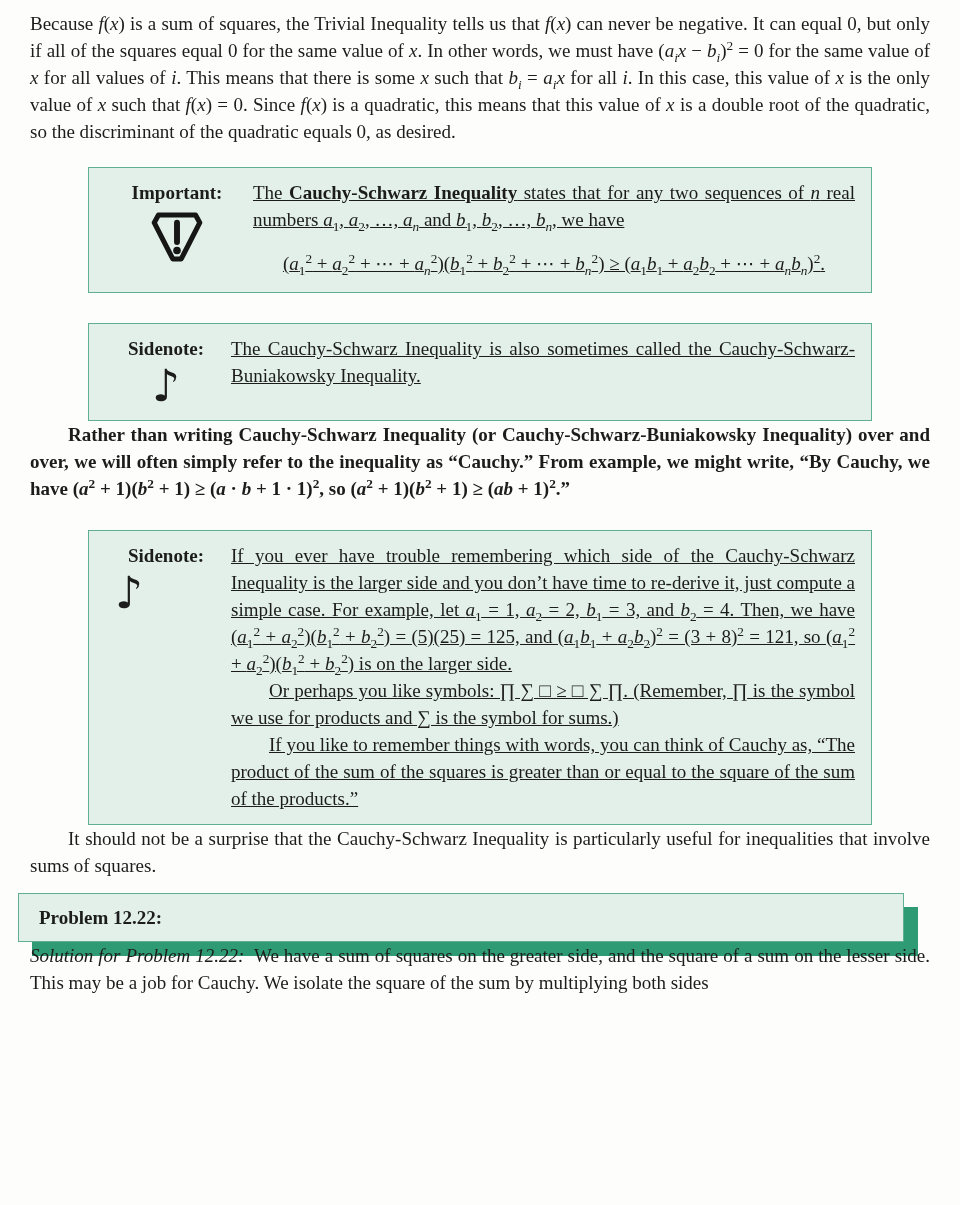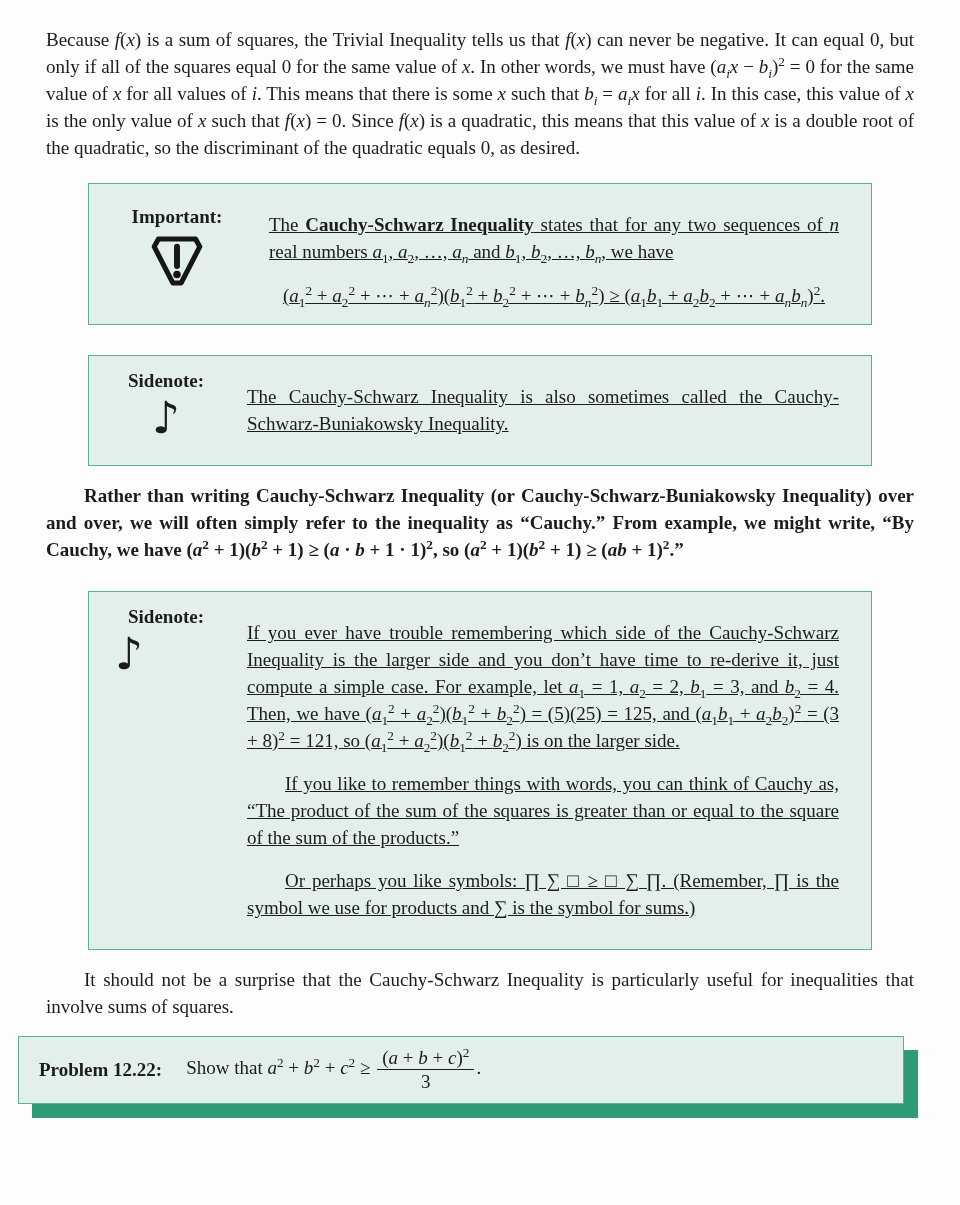--- a/index.html
+++ b/index.html
@@ -11,38 +11,38 @@
   }
   html,body{margin:0;padding:0;}
   body{
     width:960px;height:1205px;overflow:hidden;
     background:var(--paper);
     color:var(--ink);
     font-family:"Liberation Serif","DejaVu Serif","DejaVu Sans",serif;
     font-size:19px;line-height:27px;
   }
   .page{padding:10px 30px 0 30px;}
-  p.para{margin:16px;text-align:justify;}
+  p.para{margin:0;text-align:justify;}
   .indent{text-indent:38px;}
   i{font-style:italic;}
   sub,sup{font-size:70%;line-height:0;}
 
   
   .box{
     display:flex;
     background:var(--box-fill);
     border:1.6px solid var(--box-border);
     padding:11px 16px 12px 12px;
     margin-left:58px;margin-right:58px;
     box-sizing:border-box;
   }
   .box-label-col{flex:0 0 auto;display:flex;flex-direction:column;align-items:center;}
   .box-label{font-weight:bold;white-space:nowrap;}
   .box-content{flex:1 1 auto;min-width:0;text-decoration:underline;}
-  .imp-label-col{width:152px;margin-top:8px;}
+  .imp-label-col{width:152px;}
   .side-label-col{width:130px;align-items:center;}
   .alert-icon{margin-top:4px;}
   .note-glyph{
     font-family:"DejaVu Sans",sans-serif;
     font-size:44px;line-height:44px;
     margin-top:2px;
   }
   .side2 .note-glyph{align-self:flex-start;margin-left:14px;}
   .formula-line{text-align:center;margin:17px 0 3px 0;}
 
@@ -108,26 +108,26 @@
 
   <p class="para indent mt14">Rather than writing Cauchy-Schwarz Inequality (or Cauchy-Schwarz-Buniakowsky Inequality) over and over, we will often simply refer to the inequality as “Cauchy.” From example, we might write, “By Cauchy, we have (<i>a</i><sup>2</sup> + 1)(<i>b</i><sup>2</sup> + 1) ≥ (<i>a</i> · <i>b</i> + 1 · 1)<sup>2</sup>, so (<i>a</i><sup>2</sup> + 1)(<i>b</i><sup>2</sup> + 1) ≥ (<i>ab</i> + 1)<sup>2</sup>.”</p>
 
   <div class="box side2 mt28">
     <div class="box-label-col side-label-col">
       <span class="box-label">Sidenote:</span>
       <span class="note-glyph">♪</span>
     </div>
     <div class="box-content">
       <p class="para">If you ever have trouble remembering which side of the Cauchy-Schwarz Inequality is the larger side and you don’t have time to re-derive it, just compute a simple case. For example, let <i>a</i><sub>1</sub> = 1, <i>a</i><sub>2</sub> = 2, <i>b</i><sub>1</sub> = 3, and <i>b</i><sub>2</sub> = 4. Then, we have (<i>a</i><sub>1</sub><sup>2</sup> + <i>a</i><sub>2</sub><sup>2</sup>)(<i>b</i><sub>1</sub><sup>2</sup> + <i>b</i><sub>2</sub><sup>2</sup>) = (5)(25) = 125, and (<i>a</i><sub>1</sub><i>b</i><sub>1</sub> + <i>a</i><sub>2</sub><i>b</i><sub>2</sub>)<sup>2</sup> = (3 + 8)<sup>2</sup> = 121, so (<i>a</i><sub>1</sub><sup>2</sup> + <i>a</i><sub>2</sub><sup>2</sup>)(<i>b</i><sub>1</sub><sup>2</sup> + <i>b</i><sub>2</sub><sup>2</sup>) is on the larger side.</p>
+      <p class="para indent">Or perhaps you like symbols: ∏ ∑ □ ≥ □ ∑ ∏. (Remember, ∏ is the symbol we use for products and ∑ is the symbol for sums.)</p>
       <p class="para indent">If you like to remember things with words, you can think of Cauchy as, “The product of the sum of the squares is greater than or equal to the square of the sum of the products.”</p>
-      <p class="para indent">Or perhaps you like symbols: ∏ ∑ □ ≥ □ ∑ ∏. (Remember, ∏ is the symbol we use for products and ∑ is the symbol for sums.)</p>
     </div>
   </div>
 
   <p class="para indent mt24">It should not be a surprise that the Cauchy-Schwarz Inequality is particularly useful for inequalities that involve sums of squares.</p>
 
   <div class="problem-box">
     <span class="problem-label">Problem 12.22:</span>
-    <span class="problem-statement">Show that <i>a</i><sup>2</sup> + <i>b</i><sup>2</sup> + <i>c</i><sup>2</sup> ≥ <span class="frac"><span class="num">(<i>a</i> + <i>b</i> + <i>c</i>)<sup>2</sup></span><span class="den">3</span></span>.</span>
   </div>
 
+  <p class="para mt20"><i>Solution for Problem 12.22:</i>&nbsp; We have a sum of squares on the greater side, and the square of a sum on the lesser side. This may be a job for Cauchy. We isolate the square of the sum by multiplying both sides</p>
 
 </div>
 
 </body></html>

